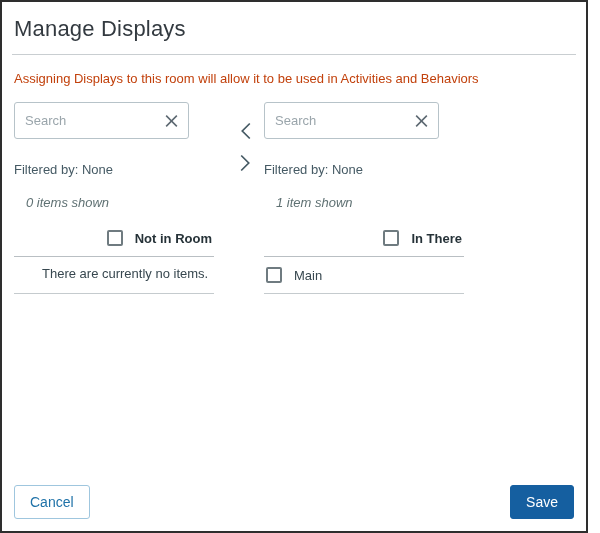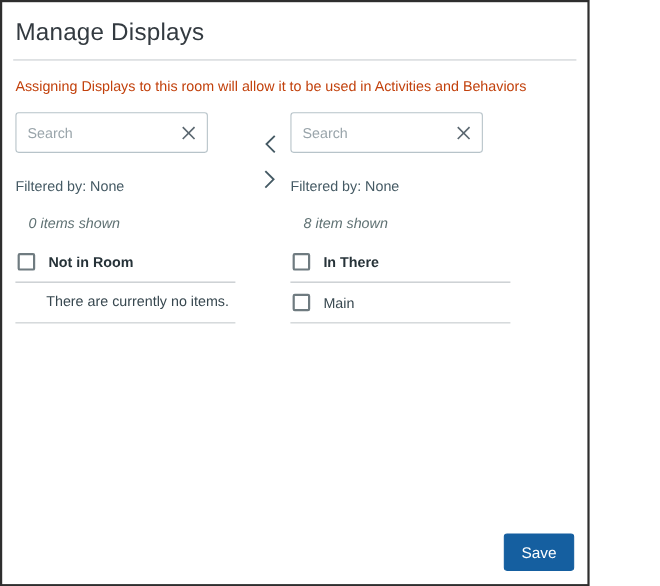--- a/index.html
+++ b/index.html
@@ -2,21 +2,21 @@
 <html><head>
 <meta charset="utf-8">
 <style>
   * { box-sizing: border-box; margin: 0; padding: 0; }
   body {
     font-family: "Liberation Sans", sans-serif;
     background: #ffffff;
   }
   .dialog {
     position: relative;
-    width: 536px;
+    width: 588px;
     height: 533px;
     border: 2px solid #2e2e2e;
     background: #fff;
     padding: 14px 12px;
     overflow: hidden;
   }
   .title {
     font-size: 22px;
     font-weight: 400;
     color: #333a40;
@@ -76,20 +76,21 @@
   .list { margin-top: 12px; width: 200px; }
   .list-header {
     display: flex;
     align-items: center;
     gap: 12px;
     padding: 8px 2px 10px;
     border-bottom: 1px solid #b9bfc3;
     font-size: 13px;
     font-weight: bold;
     color: #263238;
+    justify-content: flex-end;
   }
   .list-row {
     display: flex;
     align-items: center;
     gap: 12px;
     padding: 10px 2px;
     border-bottom: 1px solid #c5cbce;
     font-size: 13px;
     color: #37474f;
   }
@@ -211,31 +212,32 @@
         <button class="clear-btn">
           <span>
             <svg width="15" height="15" viewBox="0 0 14 14">
               <line x1="2" y1="2" x2="12" y2="12" stroke="#5b6770" stroke-width="1.4"></line>
               <line x1="12" y1="2" x2="2" y2="12" stroke="#5b6770" stroke-width="1.4"></line>
             </svg>
           </span>
         </button>
       </div>
       <div class="filtered">Filtered by: None</div>
-      <div class="count">8 item shown</div>
+      <div class="count">1 item shown</div>
 
       <div class="list">
         <div class="list-header">
           <input type="checkbox" style="">
           <span>In There</span>
         </div>
         <div class="list-row">
           <input type="checkbox" style="">
           <span>Main</span>
         </div>
       </div>
     </div>
 
   </div>
 
+  <button class="btn-cancel">Cancel</button>
   <button class="btn-save">Save</button>
 
 </div>
 
 </body></html>

